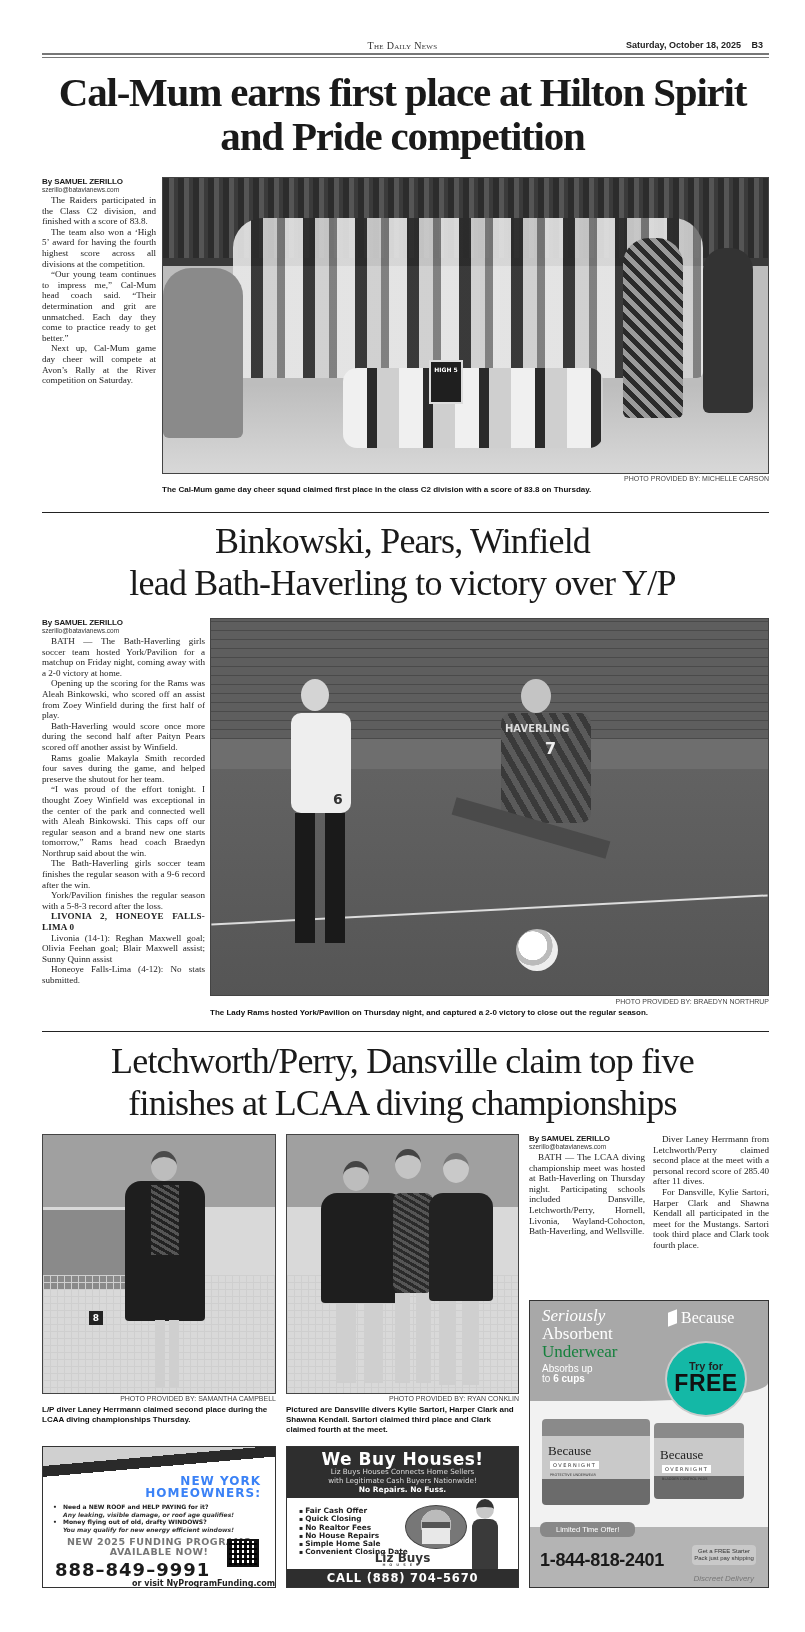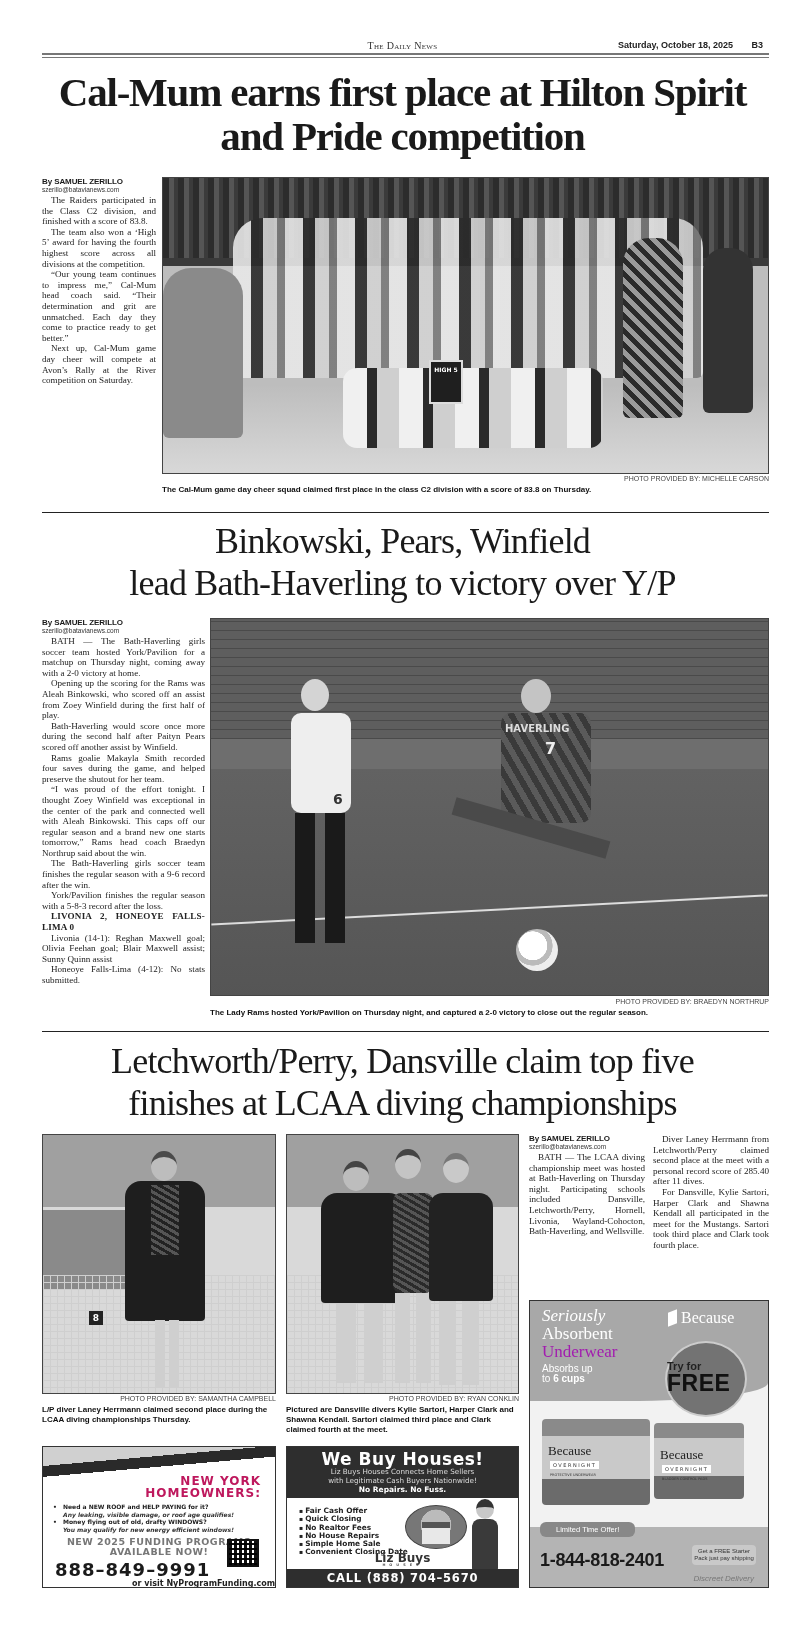--- a/index.html
+++ b/index.html
@@ -26,21 +26,21 @@
   .photo { background: #888; border: 1px solid #444; overflow: hidden; }
   .credit { font-family: "Liberation Sans", sans-serif; font-size: 7px; color: #444; text-align: right; }
   .caption { font-family: "Liberation Sans", sans-serif; font-size: 8px; font-weight: bold; line-height: 10px; color: #111; }
 
   .rule { height: 1px; background: #222; }
 
   
   .ad { border: 1px solid #333; overflow: hidden; }
   .ad1 { background: #fff; }
   .ad1 .swoosh { height: 34px; background: linear-gradient(175deg, #d0d0d0 0 35%, #2a2a2a 35% 55%, #fff 55%); }
-  .ad1 .title { font-family: "DejaVu Sans", sans-serif; font-weight: bold; font-size: 12px; line-height: 12px; color: #be185d; text-align: right; padding-right: 14px; letter-spacing: 1px; margin-top: -6px; }
+  .ad1 .title { font-family: "DejaVu Sans", sans-serif; font-weight: bold; font-size: 12px; line-height: 12px; color: #3b82f6; text-align: right; padding-right: 14px; letter-spacing: 1px; margin-top: -6px; }
   .ad1 ul { list-style: none; padding: 4px 10px 0 10px; font-family: "DejaVu Sans", sans-serif; font-size: 6px; line-height: 7.5px; font-weight: bold; color: #222; }
   .ad1 ul li { padding-left: 10px; position: relative; }
   .ad1 ul li::before { content: "•"; position: absolute; left: 0; }
   .ad1 ul li i { font-weight: bold; color: #333; display: block; }
   .ad1 .fund { font-family: "DejaVu Sans", sans-serif; font-weight: bold; font-size: 9.5px; line-height: 10px; color: #777; text-align: center; margin-top: 4px; letter-spacing: 0.5px; }
   .ad1 .phone { font-family: "DejaVu Sans", sans-serif; font-weight: bold; font-size: 18px; line-height: 18px; color: #1a1a1a; padding-left: 12px; margin-top: 4px; letter-spacing: 1px; }
   .ad1 .site { font-family: "DejaVu Sans", sans-serif; font-weight: bold; font-size: 8px; color: #222; padding-left: 12px; text-align: right; }
   .ad1 .qr { position: absolute; right: 16px; top: 92px; width: 32px; height: 28px; background:
     repeating-linear-gradient(90deg, #111 0 3px, #fff 3px 5px),
     repeating-linear-gradient(0deg, #111 0 2px, #fff 2px 5px); background-blend-mode: multiply; border: 2px solid #111; }
@@ -58,26 +58,26 @@
   .ad2 .lady .head { position: absolute; left: 10px; top: 0; width: 18px; height: 20px; border-radius: 50%; background: #c8c8c8; border-top: 8px solid #333; }
   .ad2 .lady .bodyp { position: absolute; left: 6px; top: 20px; width: 26px; height: 52px; background: #3a3a3a; border-radius: 8px 8px 3px 3px; }
   .ad2 .logo { position: absolute; left: 0; width: 100%; top: 104px; text-align: center; font-family: "DejaVu Sans", sans-serif; font-weight: bold; font-size: 12px; color: #333; }
   .ad2 .logo small { display: block; font-size: 3.5px; letter-spacing: 4px; color: #555; margin-top: -2px; }
   .ad2 .call { position: absolute; left: 0; bottom: 0; width: 100%; height: 18px; background: #2e2e2e; color: #fff; text-align: center; font-family: "DejaVu Sans", sans-serif; font-weight: bold; font-size: 11.5px; line-height: 18px; letter-spacing: 0.8px; }
 
   .ad3 { background: #f2f2f2; }
   .ad3 .topband { position: absolute; left: 0; top: 0; width: 100%; height: 100px; background: #a8a8a8; border-radius: 0 0 60% 0 / 0 0 18% 0; }
   .ad3 .ser { position: absolute; left: 12px; top: 6px; font-family: "Liberation Serif", serif; font-style: italic; font-size: 17px; line-height: 17px; color: #fff; }
   .ad3 .abs1 { position: absolute; left: 12px; top: 24px; font-family: "Liberation Serif", serif; font-size: 17px; line-height: 17px; color: #fff; }
-  .ad3 .abs2 { position: absolute; left: 12px; top: 42px; font-family: "Liberation Serif", serif; font-size: 17px; line-height: 17px; color: #a21caf; }
+  .ad3 .abs2 { position: absolute; left: 12px; top: 42px; font-family: "Liberation Serif", serif; font-size: 17px; line-height: 17px; color: #15803d; }
   .ad3 .cups { position: absolute; left: 12px; top: 63px; font-family: "Liberation Sans", sans-serif; font-size: 10px; line-height: 10px; color: #fff; }
   .ad3 .cups b { font-weight: bold; }
   .ad3 .brand { position: absolute; left: 138px; top: 8px; font-family: "Liberation Serif", serif; font-size: 16px; color: #fff; }
   .ad3 .brand::before { content: ""; display: inline-block; width: 9px; height: 14px; background: #fff; margin-right: 4px; vertical-align: -2px; transform: skewY(-20deg); }
-  .ad3 .circle { position: absolute; left: 135px; top: 40px; width: 82px; height: 76px; border-radius: 50%; background: #737373; border: 2px solid #ccc; }
+  .ad3 .circle { position: absolute; left: 135px; top: 40px; width: 82px; height: 76px; border-radius: 50%; background: #14b8a6; border: 2px solid #ccc; text-align: center; }
   .ad3 .circle .try { font-family: "Liberation Sans", sans-serif; font-weight: bold; font-size: 11px; margin-top: 17px; color: #222; }
   .ad3 .circle .free { font-family: "Liberation Sans", sans-serif; font-weight: bold; font-size: 23px; line-height: 22px; color: #111; letter-spacing: 0.5px; }
   .ad3 .pkg { position: absolute; background: linear-gradient(180deg, #8a8a8a 0 20%, #c9c9c9 20% 70%, #6b6b6b 70% 100%); border-radius: 4px; }
   .ad3 .pkg .pb { position: absolute; left: 6px; top: 24px; font-family: "Liberation Serif", serif; font-size: 13px; color: #222; }
   .ad3 .pkg .on { position: absolute; left: 8px; top: 42px; background: #fff; font-family: "DejaVu Sans", sans-serif; font-size: 5px; letter-spacing: 1.5px; padding: 1px 3px; color: #333; }
   .ad3 .pkg .pt { position: absolute; left: 8px; top: 54px; font-family: "DejaVu Sans", sans-serif; font-size: 3.5px; color: #333; line-height: 5px; }
   .ad3 .bottomband { position: absolute; left: 0; bottom: 0; width: 100%; height: 60px; background: #b4b4b4; }
   .ad3 .lto { position: absolute; left: 10px; bottom: 50px; background: #888; color: #fff; border-radius: 6px; font-family: "Liberation Sans", sans-serif; font-size: 7.5px; padding: 3px 16px; }
   .ad3 .phone3 { position: absolute; left: 10px; bottom: 16px; font-family: "Liberation Sans", sans-serif; font-weight: bold; font-size: 18px; color: #1a1a1a; letter-spacing: -0.3px; }
   .ad3 .starter { position: absolute; right: 12px; bottom: 22px; width: 64px; background: #c9c9c9; border-radius: 4px; font-family: "Liberation Sans", sans-serif; font-size: 6px; line-height: 7px; text-align: center; color: #333; padding: 3px 2px; }
@@ -90,21 +90,21 @@
   .soccer-photo { background: linear-gradient(180deg, #5a5a5a 0 28%, #6e6e6e 28% 42%, #4d4d4d 42% 100%); }
   .pool-photo { background: linear-gradient(180deg, #a0a0a0 0 28%, #d9d9d9 28% 100%); }
   .figure { position: absolute; }
 </style>
 </head>
 <body>
 
 <div class="abs masthead-name">The Daily News</div>
 <div class="abs masthead-date">
   <span>Saturday, October 18, 2025</span>
-  <span style="margin-left:16px;">B3</span>
+  <span style="margin-left:8px;">B3</span>
 </div>
 <div class="abs rule-double"></div>
 
 <div class="abs headline-bold" style="top:70px; font-size:41px; line-height:44px;">
   <div>Cal-Mum earns first place at Hilton Spirit</div>
   <div>and Pride competition</div>
 </div>
 
 <div class="abs" style="left:42px; top:177px; width:114px;">
   <div class="byline">By SAMUEL ZERILLO</div>
@@ -138,21 +138,21 @@
 
 <div class="abs headline-light" style="top:520px; font-size:36px; line-height:42px;">
   <div>Binkowski, Pears, Winfield</div>
   <div>lead Bath-Haverling to victory over Y/P</div>
 </div>
 
 <div class="abs" style="left:42px; top:618px; width:163px;">
   <div class="byline">By SAMUEL ZERILLO</div>
   <div class="email">szerillo@batavianews.com</div>
   <div class="body-text">
-    <p>BATH — The Bath-Haverling girls soccer team hosted York/Pavilion for a matchup on Thursday night, coming away with a 2-0 victory at home.</p>
+    <p>BATH — The Bath-Haverling girls soccer team hosted York/Pavilion for a matchup on Friday night, coming away with a 2-0 victory at home.</p>
     <p>Opening up the scoring for the Rams was Aleah Binkowski, who scored off an assist from Zoey Winfield during the first half of play.</p>
     <p>Bath-Haverling would score once more during the second half after Paityn Pears scored off another assist by Winfield.</p>
     <p>Rams goalie Makayla Smith recorded four saves during the game, and helped preserve the shutout for her team.</p>
     <p>“I was proud of the effort tonight. I thought Zoey Winfield was exceptional in the center of the park and connected well with Aleah Binkowski. This caps off our regular season and a brand new one starts tomorrow,” Rams head coach Braedyn Northrup said about the win.</p>
     <p>The Bath-Haverling girls soccer team finishes the regular season with a 9-6 record after the win.</p>
     <p>York/Pavilion finishes the regular season with a 5-8-3 record after the loss.</p>
     <p class="sub">LIVONIA 2, HONEOYE FALLS-LIMA 0</p>
     <p>Livonia (14-1): Reghan Maxwell goal; Olivia Feehan goal; Blair Maxwell assist; Sunny Quinn assist</p>
     <p>Honeoye Falls-Lima (4-12): No stats submitted.</p>
   </div>

